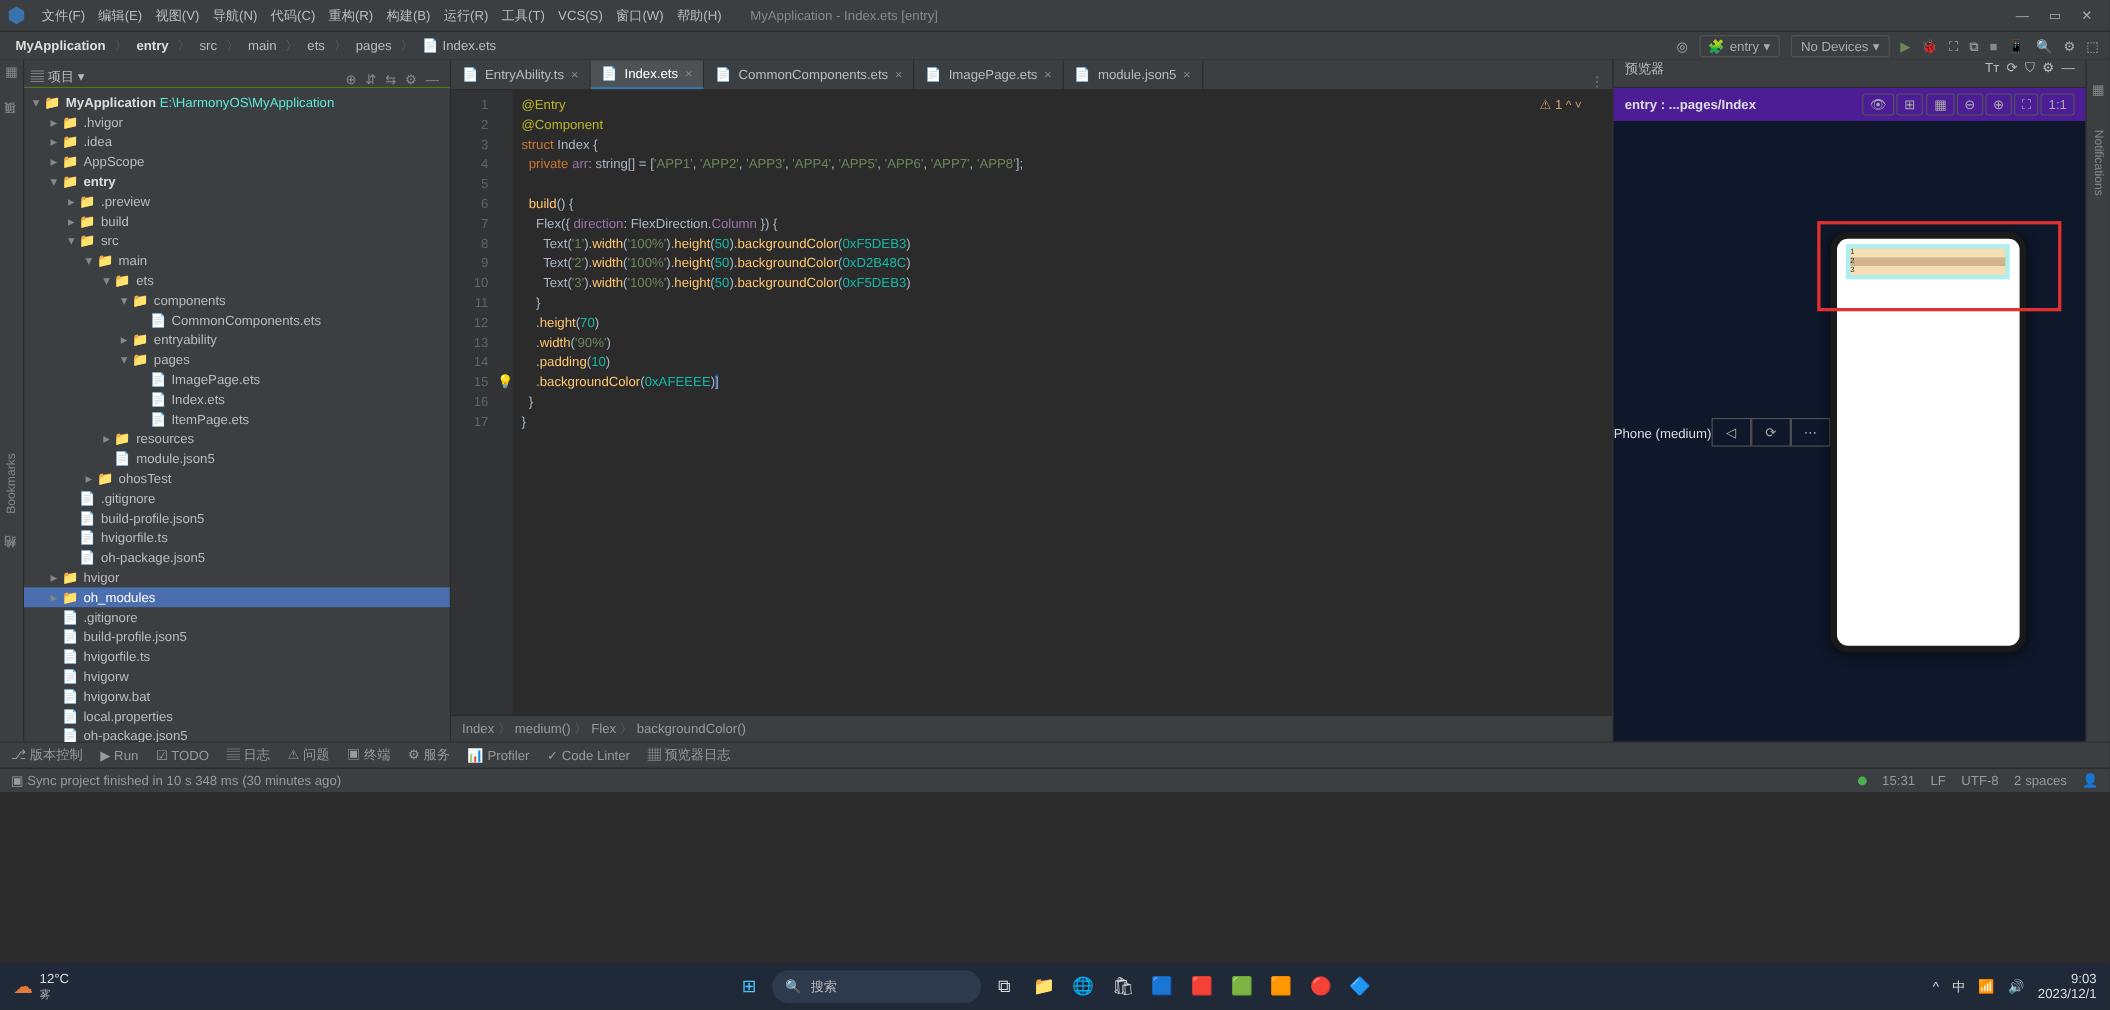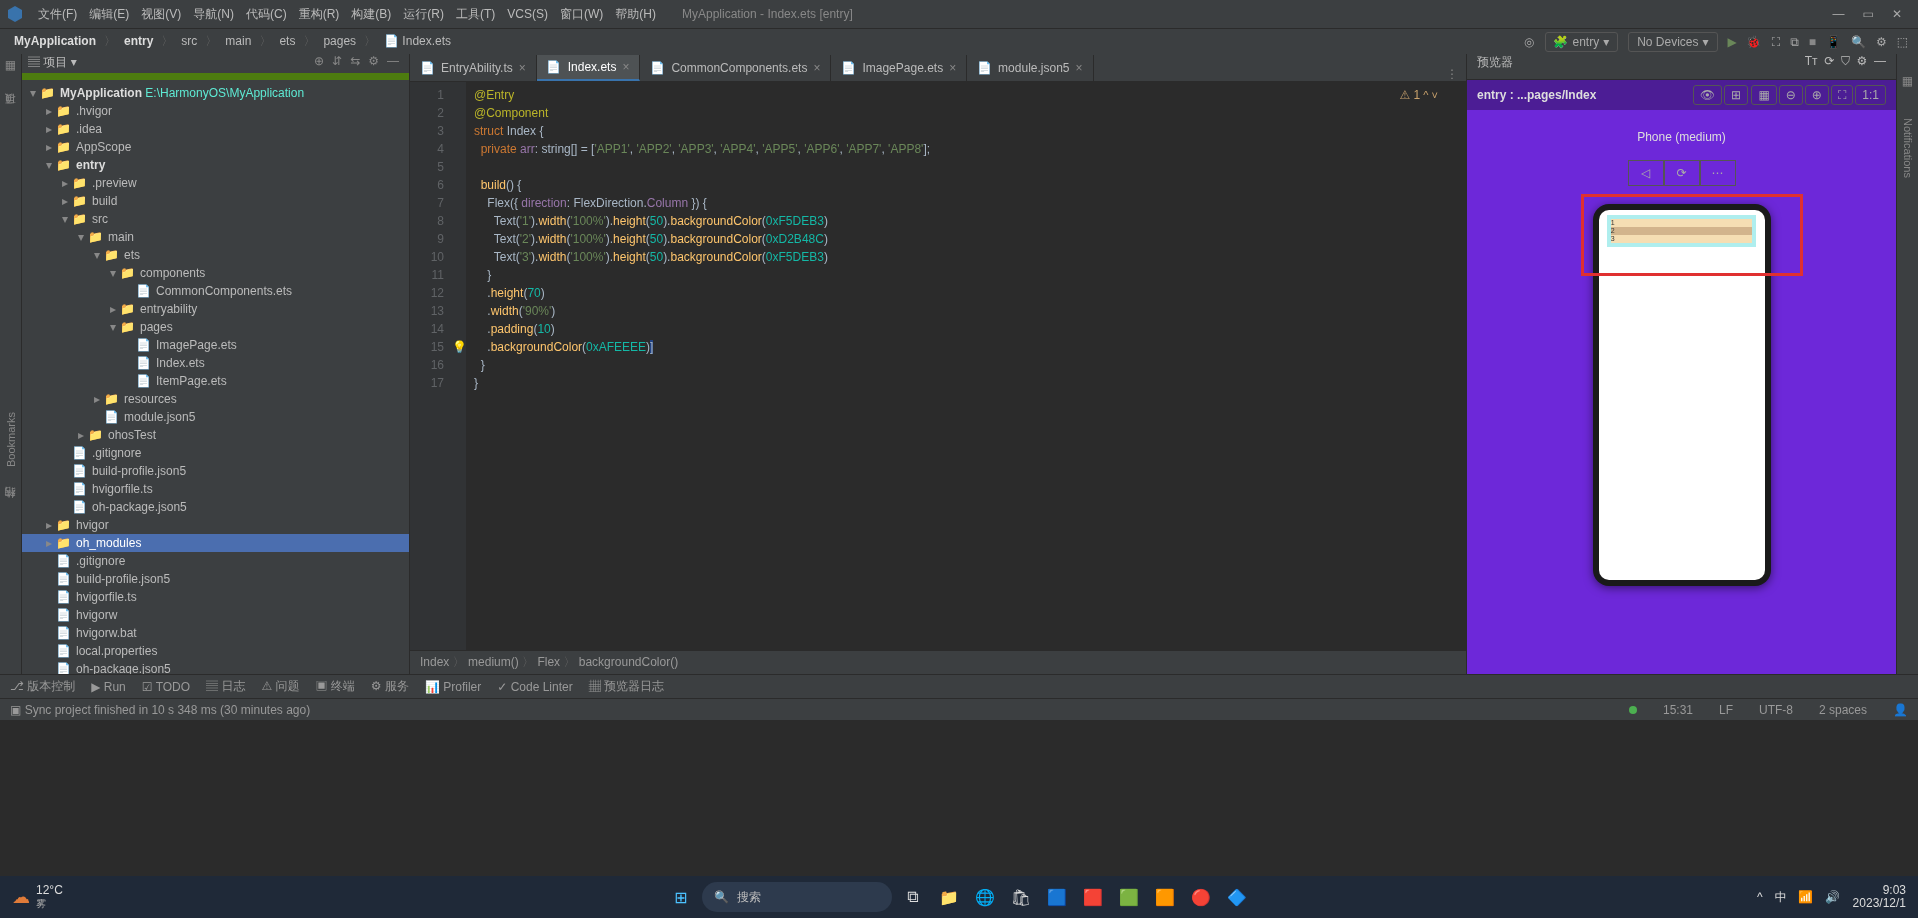--- a/index.html
+++ b/index.html
@@ -13,21 +13,21 @@
 .crumb{padding:0 4px}
 .crumb.sep{color:#666}
 .crumb.bold{font-weight:bold;color:#ddd}
 .crumbbar .righticons{margin-left:auto;display:flex;align-items:center;gap:10px;color:#aaa}
 .btnbox{border:1px solid #555;border-radius:3px;padding:2px 8px;display:flex;align-items:center;gap:4px}
 .runico{color:#6a8759}
 .main{display:flex;height:620px}
 .leftgutter{width:22px;background:#3c3f41;border-right:1px solid #2b2b2b;display:flex;flex-direction:column;align-items:center;padding-top:4px;gap:40px;color:#888}
 .leftgutter .vtext{writing-mode:vertical-rl;transform:rotate(180deg);font-size:11px}
 .projpane{width:388px;background:#3c3f41;border-right:1px solid #2b2b2b;display:flex;flex-direction:column}
-.projhead{height:26px;display:flex;align-items:flex-start;padding:0 6px;border-bottom:7px solid #4d7c0f;color:#bbb}
+.projhead{height:26px;display:flex;align-items:flex-end;padding:0 6px;border-bottom:1px solid #4d7c0f;color:#bbb}
 .projhead .spacer{flex:1}
 .projhead .ico{margin:0 4px;color:#888}
 .tree{flex:1;overflow:auto;padding:4px 0;color:#bbb}
 .trow{display:flex;align-items:center;height:18px;padding-left:4px;white-space:nowrap}
 .trow .arrow{width:14px;text-align:center;color:#888}
 .trow .ficon{width:16px;text-align:center;margin-right:4px}
 .trow.sel{background:#4b6eaf;color:#fff}
 .fold{color:#d0a55d}
 .dim{color:#5eead4}
 .editor{flex:1;background:#2b2b2b;display:flex;flex-direction:column;min-width:0}
@@ -49,40 +49,40 @@
 .warnbadge{position:absolute;top:4px;right:28px;color:#c9a26d;font-size:11px}
 .bulb{position:absolute;left:-22px;color:#ffc66d}
 .crumbfoot{height:24px;background:#3c3f41;border-top:1px solid #2b2b2b;display:flex;align-items:center;padding:0 10px;color:#999;gap:6px}
 .preview{width:430px;background:#3c3f41;border-left:1px solid #2b2b2b;display:flex;flex-direction:column}
 .prevhead{height:26px;display:flex;align-items:flex-start;padding:0 10px;color:#bbb;border-bottom:1px solid #2b2b2b}
 .prevhead .spacer{flex:1}
 .prevpath{height:30px;display:flex;align-items:center;padding:0 10px;color:#ddd;background:#4c1d95}
 .prevpath .spacer{flex:1}
 .pillgrp{display:flex;gap:2px}
 .pill{border:1px solid #555;padding:2px 6px;border-radius:3px;color:#aaa}
-.prevstage{flex:1;background:#6d28d9;display:flex;flex-direction:column;align-items:center;padding-top:20px}
+.prevstage{flex:1;background:#0f172a;display:flex;flex-direction:row;align-items:center;padding-top:20px}
 .devlabel{color:#ddd;margin-bottom:16px}
 .devbtns{display:flex;gap:0;margin-bottom:18px}
 .devbtns .db{width:36px;height:26px;border:1px solid #555;display:flex;align-items:center;justify-content:center;color:#aaa}
 .phonebox{position:relative}
 .redbox{position:absolute;top:-10px;left:-12px;width:222px;height:82px;border:3px solid #e03030;z-index:5}
 .phone{width:178px;height:382px;background:#1a1a1a;border-radius:16px;padding:6px;box-shadow:0 2px 10px rgba(0,0,0,.5)}
 .screen{width:100%;height:100%;background:#fff;border-radius:10px;overflow:hidden}
 .flexdemo{margin:5px auto 0;width:90%;background:#afeeee;padding:4px}
 .flexrow{height:8px;font-size:7px;line-height:8px;color:#333}
 .fr1{background:#f5deb3}
 .fr2{background:#d2b48c}
 .fr3{background:#f5deb3}
 .rightgutter{width:22px;background:#3c3f41;border-left:1px solid #2b2b2b;display:flex;flex-direction:column;align-items:center;padding-top:20px;color:#888}
 .rightgutter .vtext{writing-mode:vertical-rl;font-size:11px;margin-top:30px}
 .bottombar{height:24px;background:#3c3f41;border-top:1px solid #2b2b2b;display:flex;align-items:center;padding:0 10px;gap:16px;color:#999}
 .bottombar .bitem{display:flex;align-items:center;gap:4px}
 .statusbar{height:22px;background:#3c3f41;border-top:1px solid #2b2b2b;display:flex;align-items:center;padding:0 10px;color:#999}
 .statusbar .spacer{flex:1}
-.statusbar .sitem{margin-left:26px}
+.statusbar .sitem{margin-left:14px}
 .greendot{width:8px;height:8px;border-radius:50%;background:#4caf50;display:inline-block}
 .taskbar{position:absolute;bottom:0;left:0;right:0;height:42px;background:#1f2938;display:flex;align-items:center;padding:0 12px;color:#ddd}
 .taskbar .weather{display:flex;align-items:center;gap:6px}
 .taskbar .center{position:absolute;left:50%;transform:translateX(-50%);display:flex;align-items:center;gap:6px}
 .taskbar .search{width:190px;height:30px;background:#2d3a4d;border-radius:15px;display:flex;align-items:center;padding:0 12px;color:#bbb;gap:8px}
 .tbico{width:30px;height:30px;border-radius:4px;display:flex;align-items:center;justify-content:center;font-size:16px}
 .taskbar .tray{margin-left:auto;display:flex;align-items:center;gap:12px;font-size:11px}
 .clock{text-align:right;line-height:13px}
 svg{display:block}
 </style>

